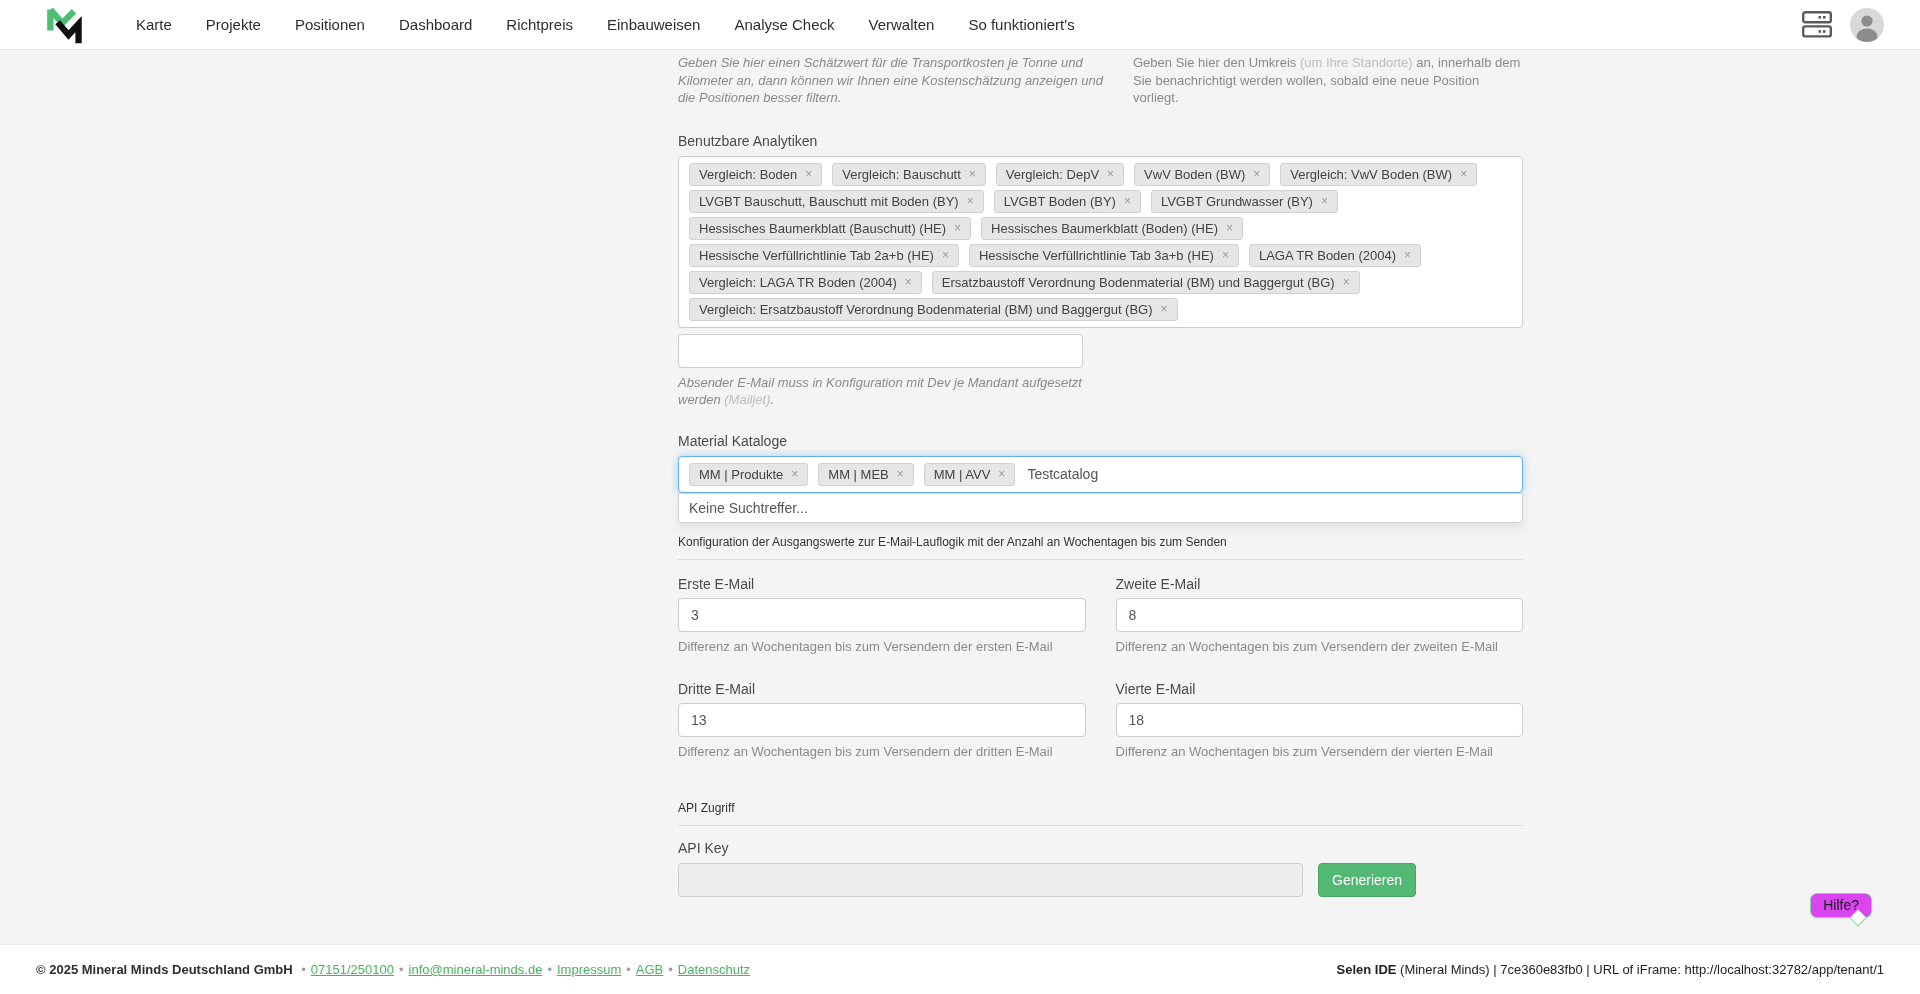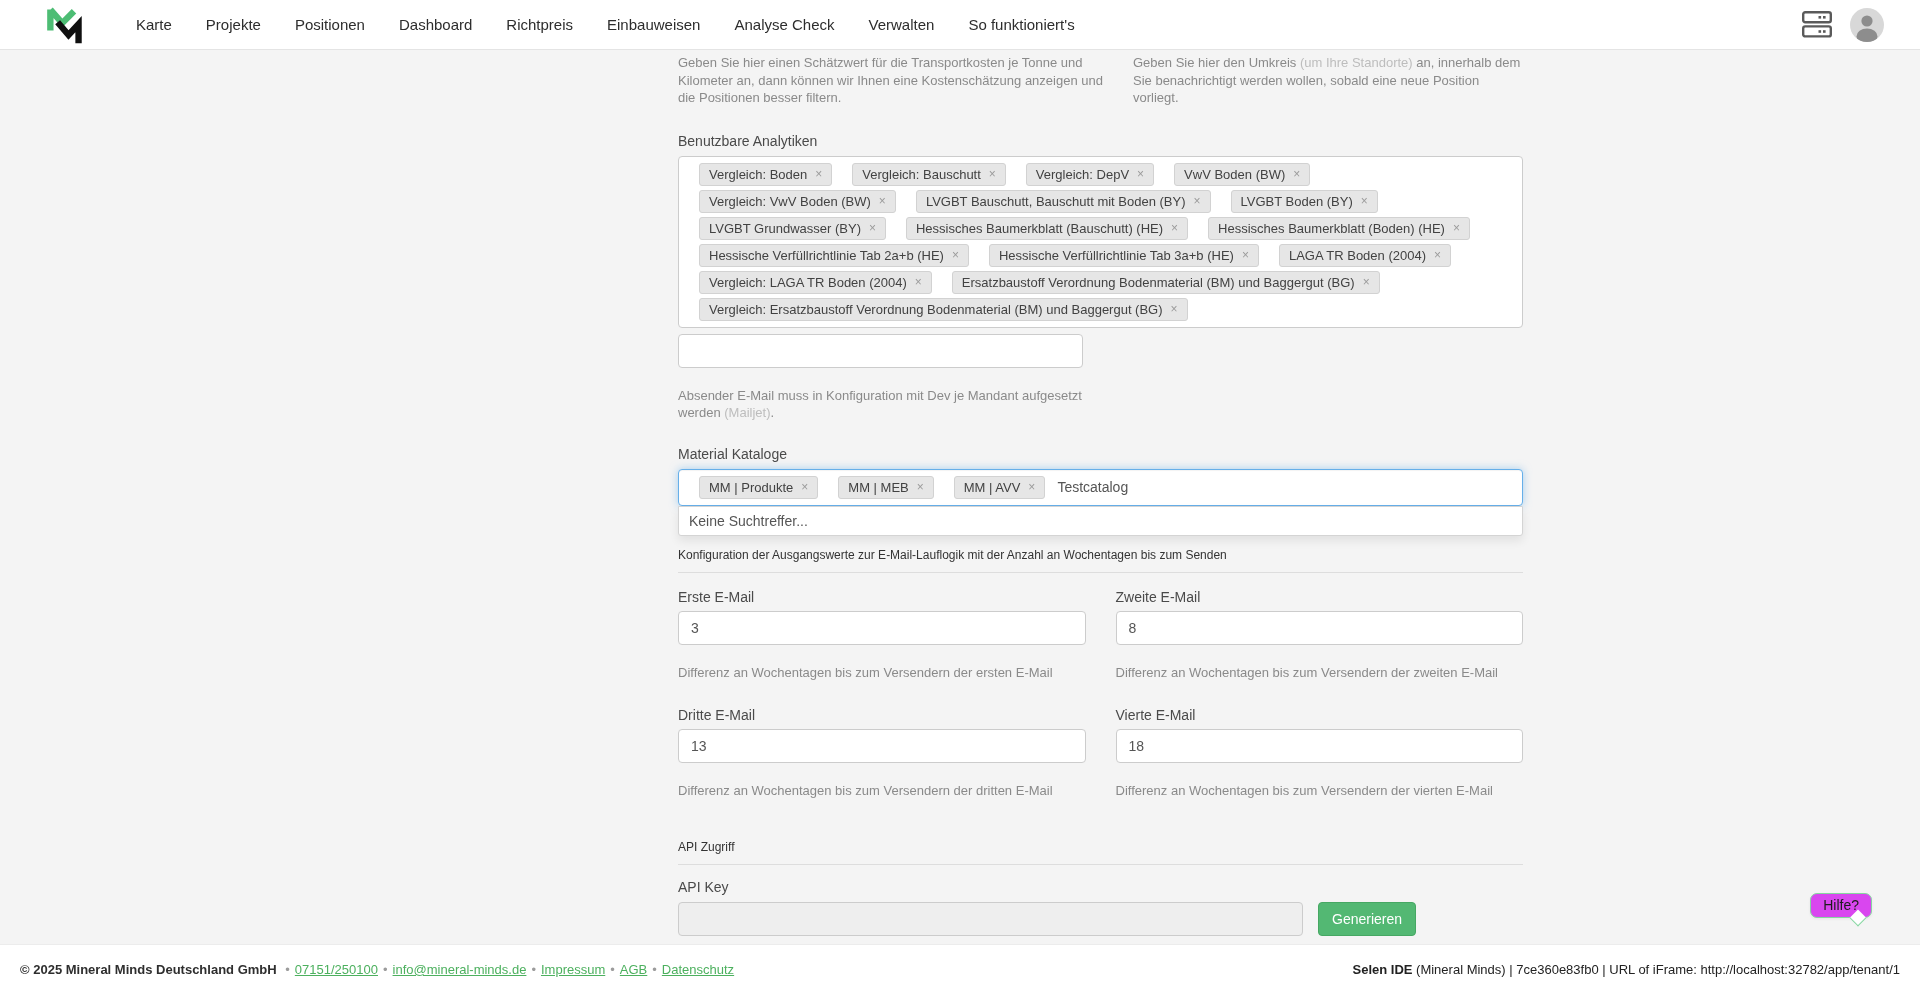--- a/index.html
+++ b/index.html
@@ -24,37 +24,37 @@
   .muted { color:#bdbdbd; }
 
   .field-label { display:block; font-size:14px; color:#4a4a4a; }
   .lbl-analytics { margin-top:26px; }
   .lbl-saas { margin-top:20px; }
   .lbl-catalogs { margin-top:24px; }
 
   .tagbox { margin-top:7px; background:#fff; border:1px solid #ccc; border-radius:4px;
     padding:4px 6px; display:flex; flex-wrap:wrap; align-items:flex-start; cursor:text; }
   .tag { display:inline-flex; align-items:center; background:#e6e6e6; border:1px solid #d2d2d2;
-    border-radius:3px; padding:2px 9px; margin:2px 6px 2px 14px; font-size:13px; line-height:17px;
+    border-radius:3px; padding:2px 9px; margin:2px 6px 2px 4px; font-size:13px; line-height:17px;
     color:#424242; white-space:nowrap; }
   .tag-x { margin-left:8px; color:#9b9b9b; font-size:12px; cursor:pointer; }
 
   .select-focus { position:relative; border-color:#66afe9;
     box-shadow:inset 0 1px 1px rgba(0,0,0,.05), 0 0 8px rgba(102,175,233,.55); flex-wrap:nowrap; }
   .typed { font-size:14px; color:#555; margin:3px 12px 0 6px; line-height:21px; }
   .dropdown { position:absolute; top:calc(100% + 1px); left:-1px; right:-1px; background:#fff;
     border:1px solid #d4d4d4; border-radius:0 0 3px 3px; box-shadow:0 5px 10px rgba(0,0,0,.08); z-index:5; }
   .dropdown-item { padding:6px 10px; font-size:14px; color:#555; }
 
   .text-input { margin-top:6px; height:34px; width:100%; border:1px solid #ccc; border-radius:4px;
     background:#fff; padding:6px 12px; font-size:14px; color:#555;
     font-family:"Liberation Sans","DejaVu Sans",sans-serif; }
   .half { width:405px; display:block; }
-  .input-help { margin-top:19px; font-size:13px; color:#8a8a8a; line-height:17.5px; }
-  .help-wrap { width:425px; }
+  .input-help { margin-top:6px; font-size:13px; color:#8a8a8a; line-height:17.5px; }
+  .help-wrap { width:425px;font-style:italic; }
 
   .section-heading { margin-top:42px; font-size:12px; font-weight:400; color:#333; }
   .divider { border:none; border-top:1px solid #ddd; margin-top:10px; }
 
   .email-grid { margin-top:16px; row-gap:26px; }
 
   .api-heading { margin-top:40px; }
   .lbl-api { margin-top:14px; }
   .api-row { margin-top:1px; display:flex; align-items:flex-start; }
   .api-key { width:625px; background:#eee; color:#777; margin-top:6px; }
@@ -66,21 +66,21 @@
   .help-bubble { position:fixed; right:48px; bottom:76px; background:#d946ef;
     border:1.5px solid #86d6a1; border-radius:7px; padding:3px 12px 4px; font-size:14px;
     color:#1c1c1c; cursor:pointer; z-index:40; box-shadow:0 1px 3px rgba(0,0,0,.06); }
   .help-bubble::after { content:""; position:absolute; right:7px; bottom:-7px; width:11px; height:11px;
     background:#fff; border-right:1.5px solid #86d6a1; border-bottom:1.5px solid #86d6a1;
     transform:rotate(45deg); }
 
   
   footer { position:fixed; left:0; right:0; bottom:0; height:50px; background:#fff;
     border-top:1px solid #ececec; display:flex; align-items:center; justify-content:space-between;
-    padding:0 20px; z-index:30; font-size:13px; }
+    padding:0 36px; z-index:30; font-size:13px; }
   .footer-left { color:#333; }
   .footer-left .copy { font-weight:600; color:#2e2e2e; }
   .footer-left a { color:#4cb05e; text-decoration:underline; cursor:pointer; }
   .sep { color:#9c9c9c; margin:0 5px; }
   .footer-right { color:#222; }
   .footer-right b { font-weight:700; }
 </style>
 </head>
 <body>
 

